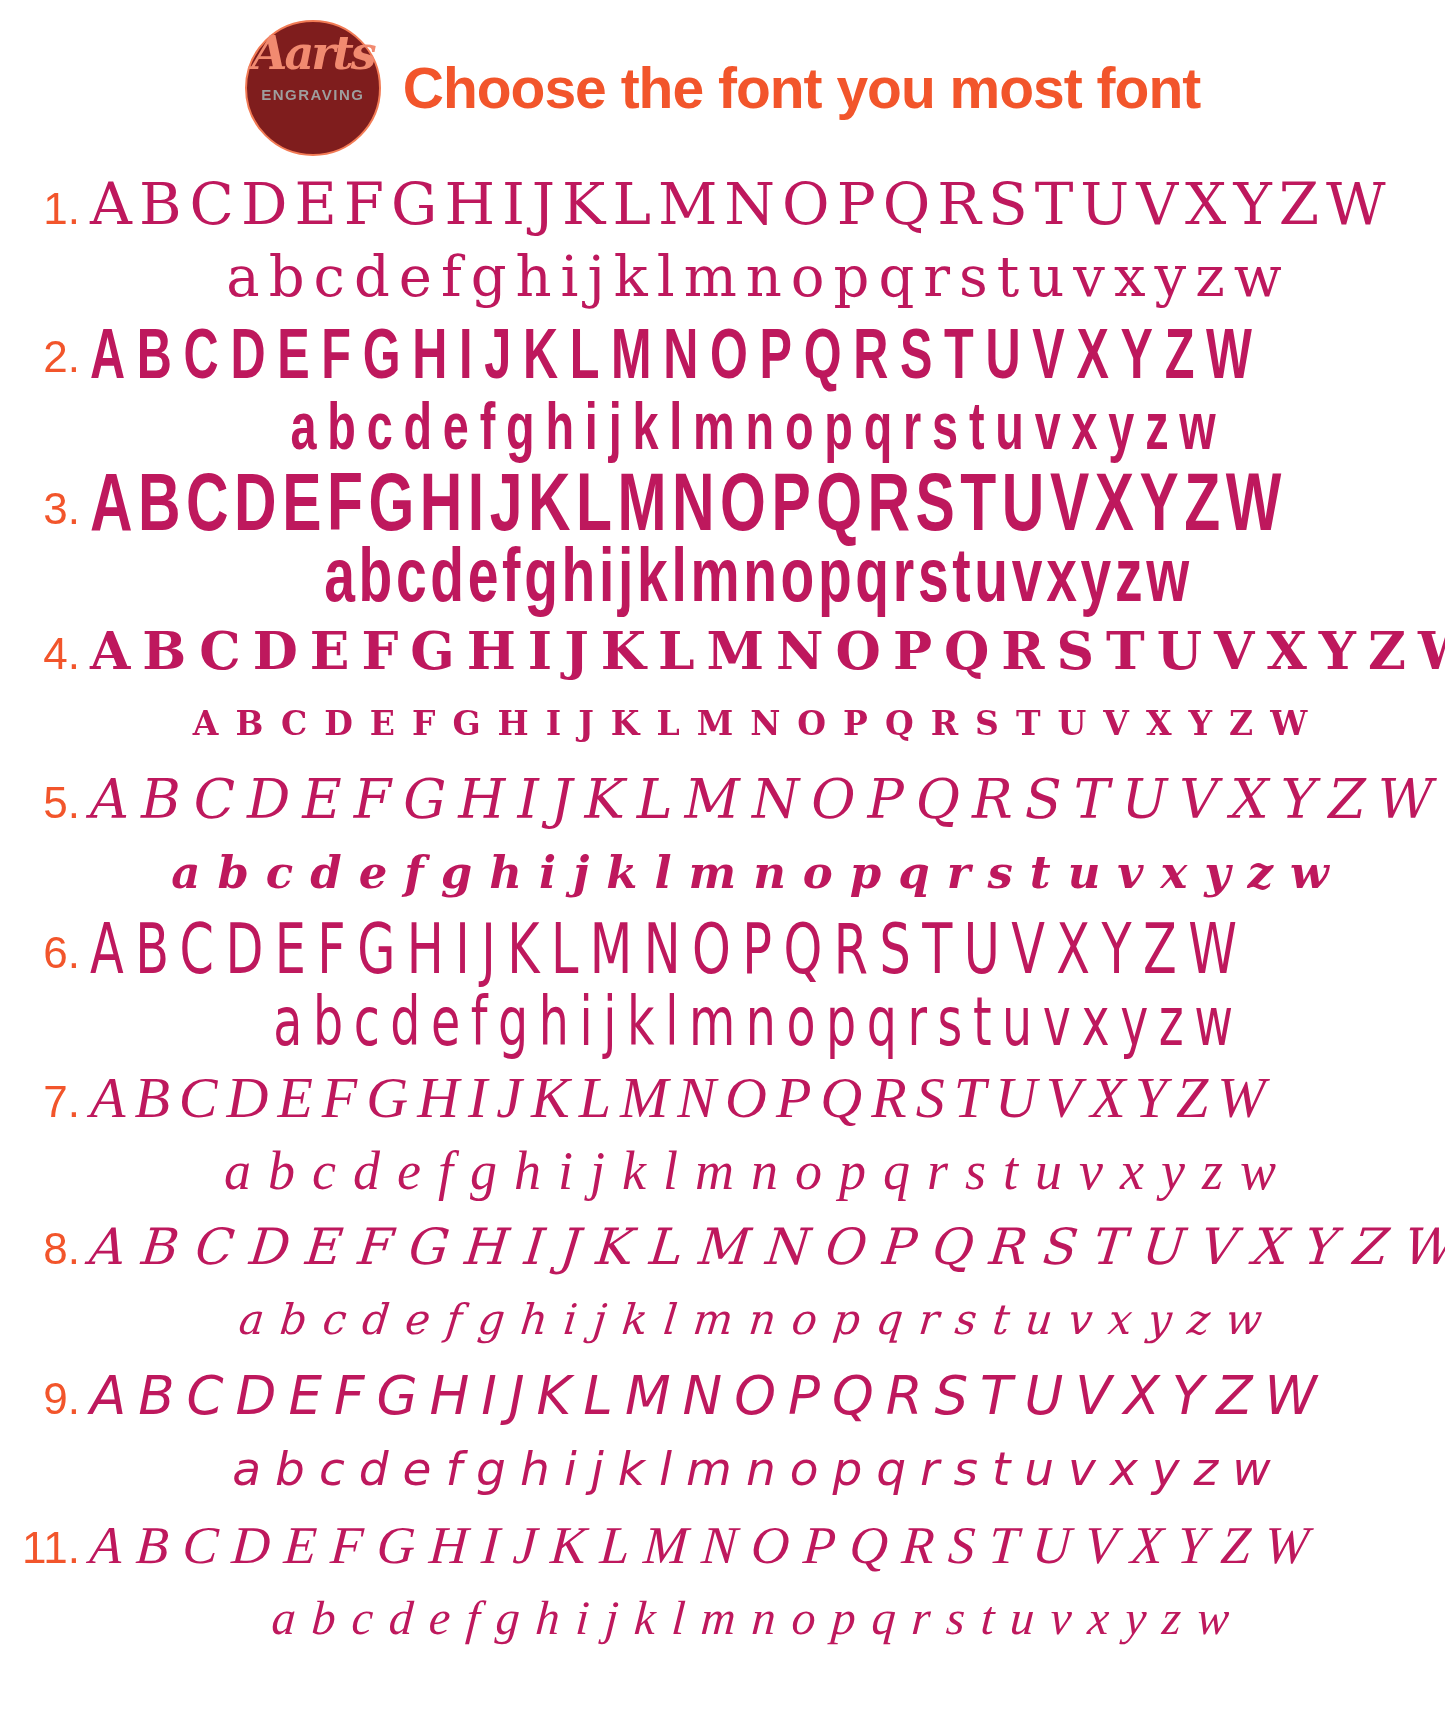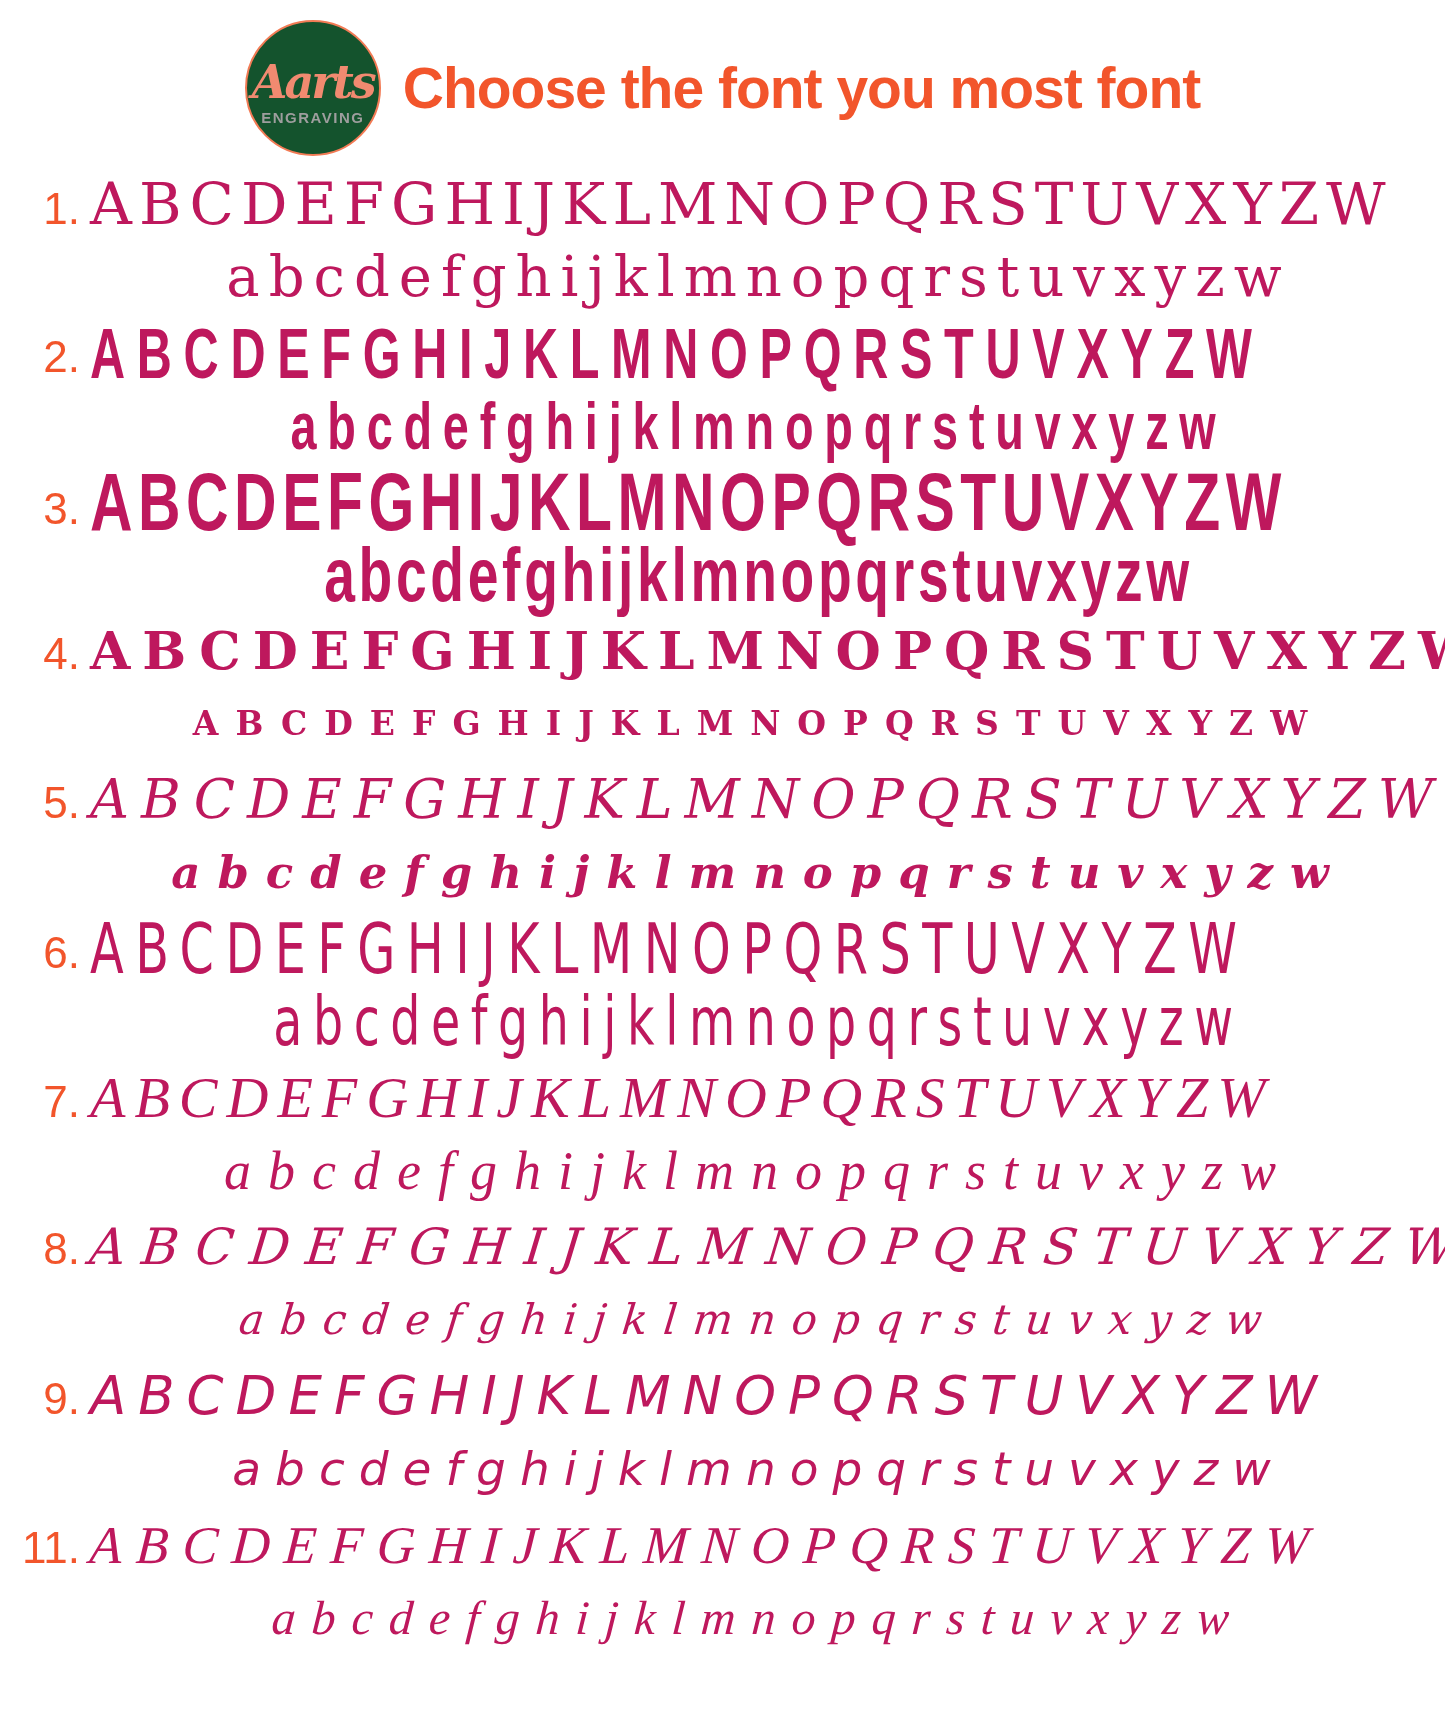--- a/index.html
+++ b/index.html
@@ -6,31 +6,31 @@
   html, body { width: 1445px; height: 1722px; background: #ffffff; overflow: hidden; }
   body { font-family: "Liberation Sans", sans-serif; }
 
   
   .header {
     display: flex; align-items: center; justify-content: center;
     gap: 22px; padding-top: 26px; height: 150px;
   }
   .logo-circle {
     width: 136px; height: 136px; border: 2px solid #f27b55; border-radius: 50%;
-    display: flex; flex-direction: column; align-items: center; justify-content: center;
-    background: #14532d; flex: 0 0 auto;
+    display: flex; flex-direction: column; align-items: center; 
+    background: #7f1d1d; flex: 0 0 auto;
   }
   .brand-script {
     font-family: "DejaVu Serif", serif; font-style: italic; font-weight: bold;
     font-size: 46px; line-height: 1; color: #f18a70; letter-spacing: -3px;
     margin-top: 8px;
   }
   .brand-subtitle {
     font-family: "Liberation Sans", sans-serif; font-weight: bold;
-    font-size: 15px; letter-spacing: 1.5px; color: #9e9e9e; margin-top: 4px;
+    font-size: 15px; letter-spacing: 1.5px; color: #9e9e9e; margin-top: 10px;
   }
   .page-title {
     font-size: 57px; font-weight: bold; color: #f2552b; letter-spacing: -1px;
     white-space: nowrap;
   }
 
   
   .rows { padding: 16px 18px 0 18px; }
   .font-row { display: flex; align-items: baseline; height: 149px; }
   .row-num {

